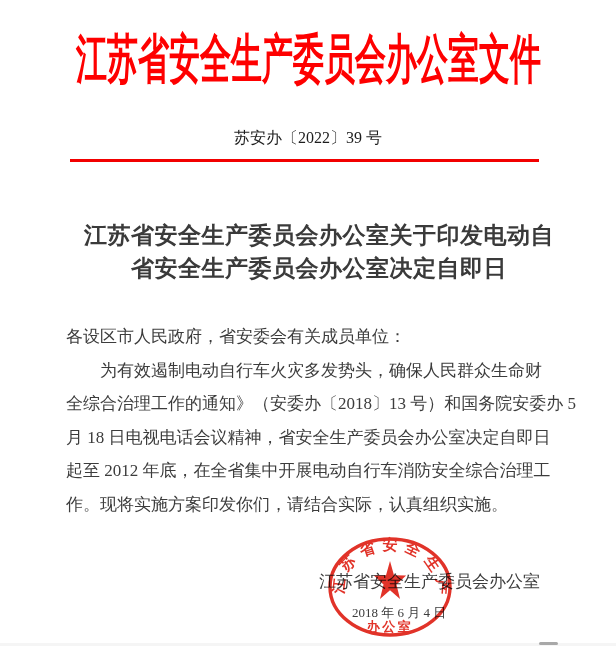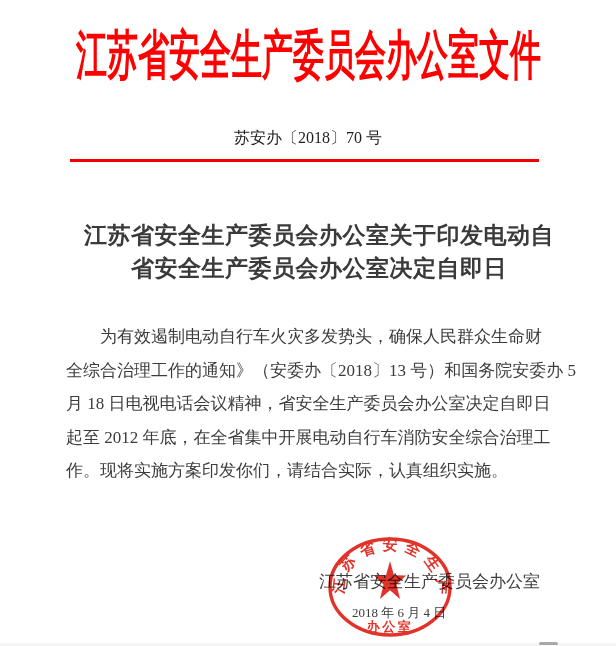--- a/index.html
+++ b/index.html
@@ -9,21 +9,21 @@
     --text_dark:#3c3c3c;
   }
   html,body{margin:0;padding:0;}
   body{
     width:616px;height:646px;position:relative;overflow:hidden;
     background:#ffffff;
     font-family:"Liberation Serif","DejaVu Serif",serif;
   }
   .banner{
     position:absolute;top:20px;left:0;width:616px;height:72px;
-    display:flex;justify-content:center;align-items:center;font-family:Liberation Serif, serif;
+    display:flex;justify-content:center;align-items:flex-end;font-family:Liberation Serif, serif;
   }
   .banner-text{
     font-size:53px;font-weight:bold;color:var(--banner_red,#fe0000);
     white-space:nowrap;line-height:1.2;
     transform:scaleX(0.585);transform-origin:center top;
   }
   .doc-number{
     position:absolute;top:128px;left:0;width:616px;
     text-align:center;font-size:16px;color:#1d1d1d;white-space:nowrap;
   }
@@ -75,30 +75,31 @@
     background:#a8a8a8;border-radius:2px;
   }
 </style>
 </head>
 <body>
 
 <div class="banner">
   <div class="banner-text">江苏省安全生产委员会办公室文件</div>
 </div>
 
-<div class="doc-number">苏安办〔2018〕70 号</div>
+<div class="doc-number">苏安办〔2022〕39 号</div>
 
 <div class="red-rule"></div>
 
 <div class="doc-title">
   <div class="tline">江苏省安全生产委员会办公室关于印发电动自</div>
   <div class="tline">省安全生产委员会办公室决定自即日</div>
 </div>
 
 <div class="content">
+  <div class="bline">各设区市人民政府，省安委会有关成员单位：</div>
   <div class="bline indent">为有效遏制电动自行车火灾多发势头，确保人民群众生命财</div>
   <div class="bline">全综合治理工作的通知》（安委办〔2018〕13 号）和国务院安委办 5</div>
   <div class="bline">月 18 日电视电话会议精神，省安全生产委员会办公室决定自即日</div>
   <div class="bline">起至 2012 年底，在全省集中开展电动自行车消防安全综合治理工</div>
   <div class="bline">作。现将实施方案印发你们，请结合实际，认真组织实施。</div>
 </div>
 
 <div class="signature-office">江苏省安全生产委员会办公室</div>
 
 <div class="signature-date">2018 年 6 月 4 日</div>

